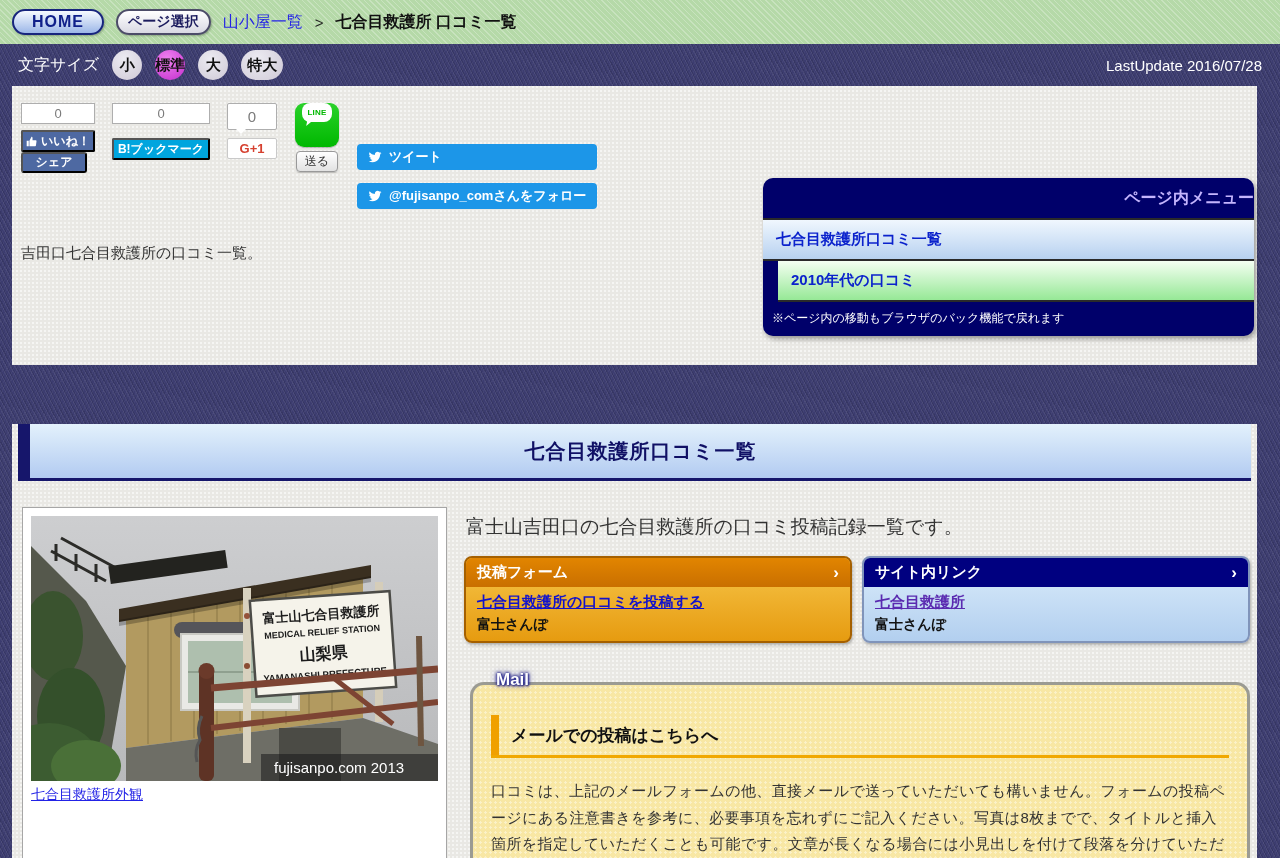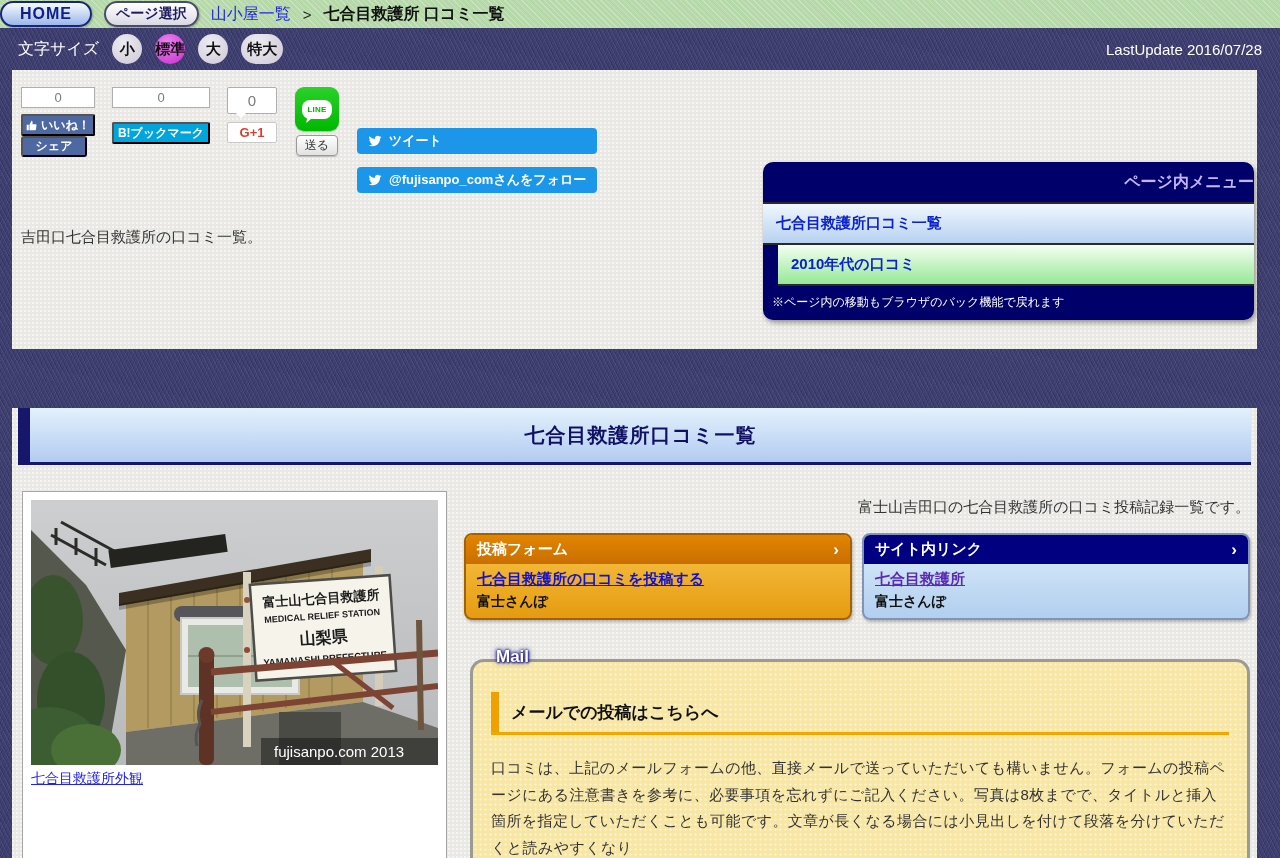--- a/index.html
+++ b/index.html
@@ -9,23 +9,23 @@
     background-color:#3c3c6f;
     background-image:
       repeating-linear-gradient(63deg, rgba(255,255,255,0.05) 0 1px, rgba(0,0,0,0.10) 1px 2px, transparent 2px 4px),
       repeating-linear-gradient(-63deg, rgba(255,255,255,0.04) 0 1px, transparent 1px 3px);
     color:#222;
   }
   a { cursor:pointer; }
 
   
   .green-bar {
-    height:28px; background:#b5d9a8;
+    height:44px; background:#b5d9a8;
     background-image:repeating-linear-gradient(45deg, rgba(255,255,255,0.25) 0 1px, transparent 1px 4px);
-    display:flex; align-items:center; gap:12px; padding:0 0;
+    display:flex; align-items:center; gap:12px; padding:0 12px;
   }
   .btn-home {
     display:inline-block; padding:2px 18px; border-radius:14px;
     border:2px solid #17257d; background:linear-gradient(#f6faff,#9cb7e8);
     color:#10208a; font-weight:bold; font-size:16px; letter-spacing:1px;
     box-shadow:1px 1px 2px rgba(0,0,0,0.25);
   }
   .btn-pageselect {
     display:inline-block; padding:2px 10px; border-radius:13px;
     border:2px solid #4c4c68; background:linear-gradient(#ffffff,#d9d9e3);
@@ -107,21 +107,21 @@
     color:#d6402f; font-size:13px; font-weight:bold;
     display:flex; align-items:center; justify-content:center;
   }
   .line-col { width:46px; align-items:center; }
   .line-icon {
     width:44px; height:44px; border-radius:9px;
     background:linear-gradient(#2ad12a,#00b800);
     position:relative; box-shadow:0 1px 1px rgba(0,0,0,0.25);
   }
   .line-bubble {
-    position:absolute; left:7px; top:13px; width:30px; height:19px;
+    position:absolute; left:7px; top:0; width:30px; height:19px;
     background:#fff; border-radius:8px;
     display:flex; align-items:center; justify-content:center;
     color:#00b800; font-weight:bold; font-size:8px; letter-spacing:0.2px;
   }
   .line-bubble::after {
     content:""; position:absolute; left:5px; bottom:-4px;
     border:4px solid transparent; border-top-color:#fff; border-left-color:#fff;
     transform:skewX(-12deg);
   }
   .line-send {
@@ -165,21 +165,21 @@
     display:flex; align-items:center; justify-content:center;
     color:#101065; font-weight:bold; font-size:20px; letter-spacing:1px;
   }
 
   
   .columns { display:flex; gap:17px; padding:26px 7px 0 10px; }
   .photo-figure { width:425px; background:#fff; border:1px solid #a6a6a6; padding:8px; }
   .photo-svg { display:block; width:407px; height:265px; }
   .photo-caption { display:inline-block; margin-top:5px; color:#2323e6; font-size:14px; text-decoration:underline; }
   .right-col { flex:1; min-width:0; }
-  .intro-text { margin:7px 0 0 2px; font-size:15px; color:#333;text-align:right; }
+  .intro-text { margin:7px 0 0 2px; font-size:19px; color:#333; }
 
   .info-boxes { display:flex; gap:10px; margin-top:16px; }
   .ib { flex:1; border-radius:8px; overflow:hidden; box-shadow:1px 2px 3px rgba(0,0,0,0.25); }
   .ib-orange { border:2px solid #a56000; background:linear-gradient(#f7c64a,#e69b10); }
   .ib-blue { border:2px solid #8094ba; background:linear-gradient(#dcedfb,#b2cfef); }
   .ib-header {
     color:#fff; font-weight:bold; font-size:15px; padding:5px 11px;
     display:flex; align-items:center; justify-content:space-between;
   }
   .ib-orange .ib-header { background:linear-gradient(#e28500,#c96f00); }

